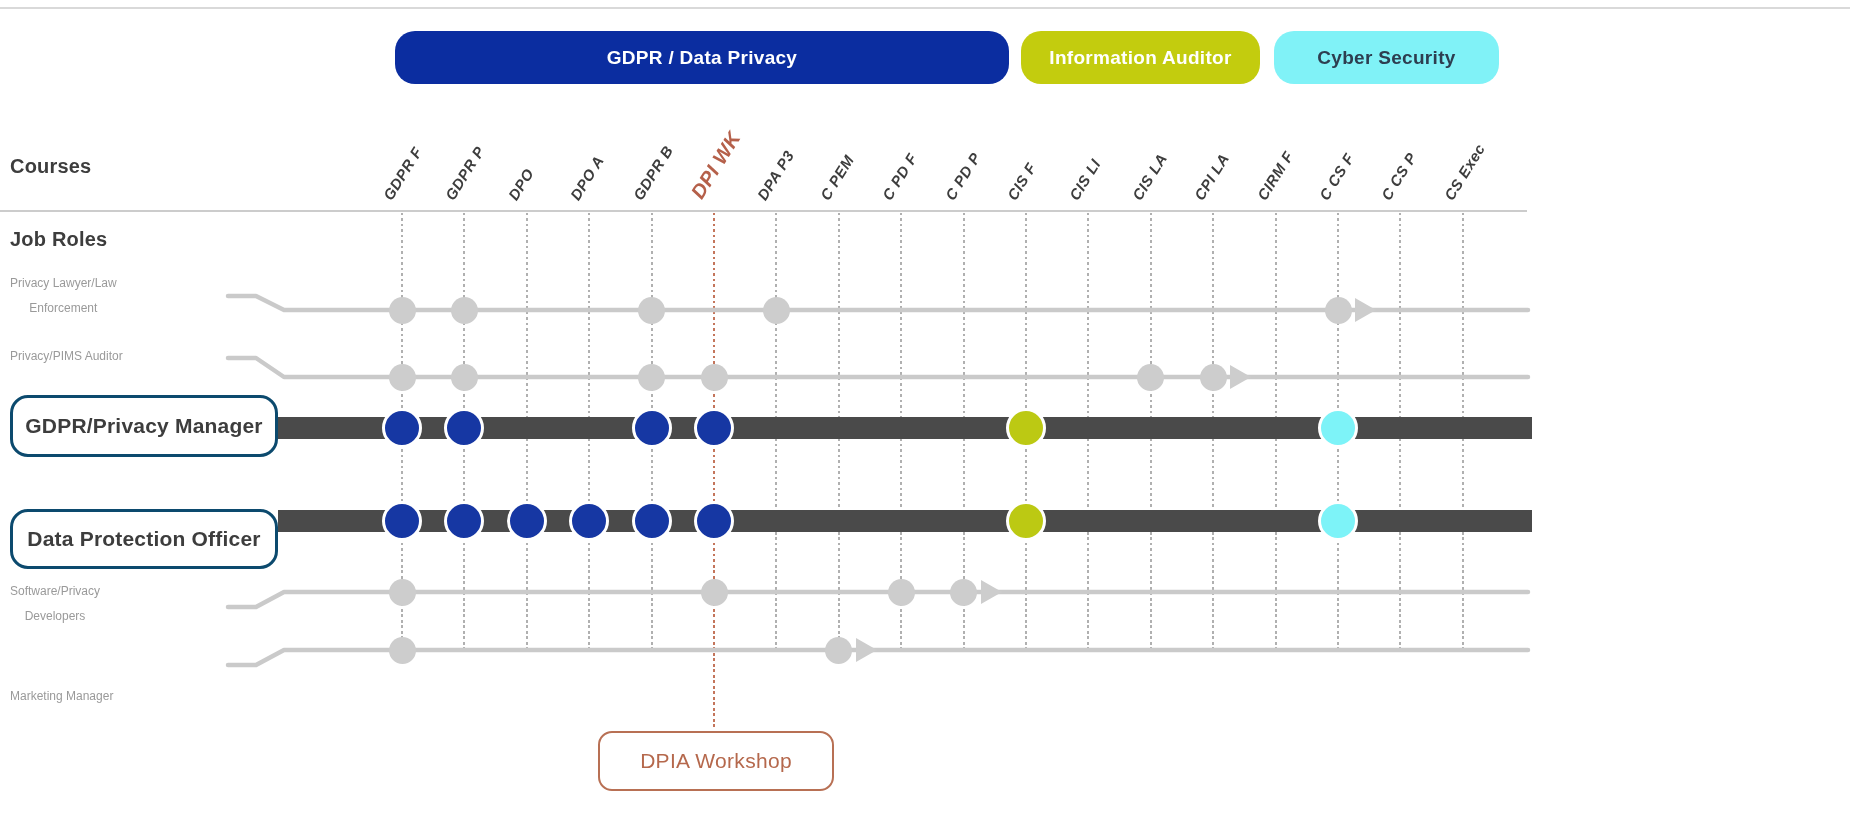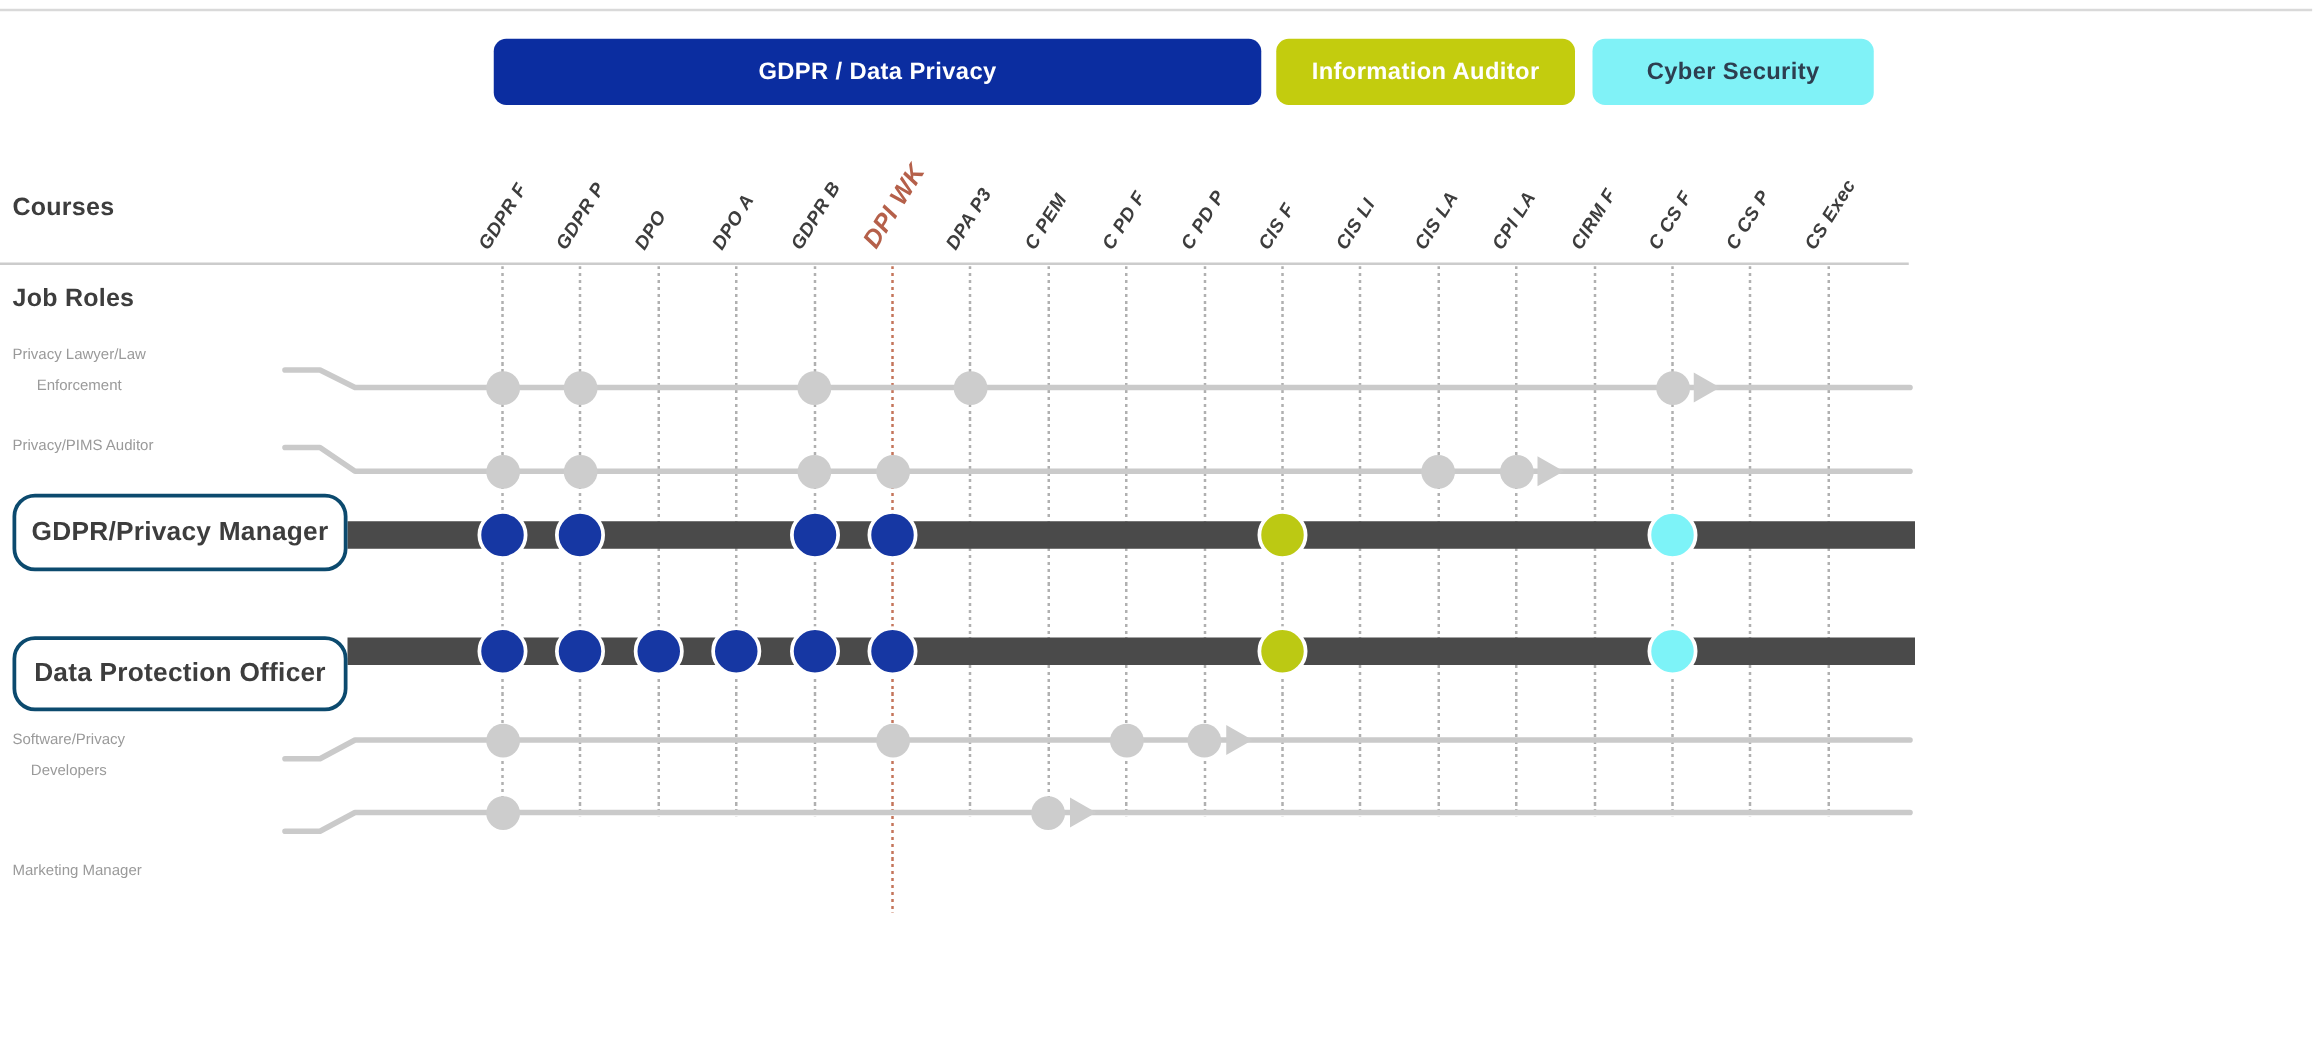--- a/index.html
+++ b/index.html
@@ -3,21 +3,21 @@
 <meta charset="utf-8">
 <style>
   html,body{margin:0;padding:0;background:#ffffff;}
   .canvas{
     position:relative;width:1850px;height:830px;background:#fff;overflow:hidden;
     font-family:"Liberation Sans",sans-serif;
   }
   .top-line{position:absolute;left:0;top:7px;width:1850px;height:1.5px;background:#d9d9d9;}
   .separator{position:absolute;left:0;top:210px;width:1527px;height:1.5px;background:#cccccc;}
   .banner{
-    position:absolute;top:31px;height:53px;border-radius:10px;
+    position:absolute;top:31px;height:53px;border-radius:20px;
     display:flex;align-items:center;justify-content:center;
     font-weight:bold;font-size:19px;letter-spacing:.3px;
   }
   .heading{position:absolute;left:10px;font-weight:bold;font-size:20px;color:#3d3d3d;letter-spacing:.2px;}
   .colline{position:absolute;width:2px;}
   .collabel{
     position:absolute;transform-origin:left bottom;transform:rotate(-58deg);
     white-space:nowrap;font-style:italic;font-weight:bold;font-size:15px;
     color:#3d3d3d;letter-spacing:.4px;
   }
@@ -163,13 +163,16 @@
       </div>
       <div>
         <div class="rolelabel" style="left: 10px; top: 684px; color: rgb(154, 154, 154);">
           <div>Marketing Manager</div>
         </div>
         <div class="dot small" style="left: 388.5px; top: 636.5px; background: rgb(205, 205, 205);"></div>
         <div class="dot small" style="left: 825.3px; top: 636.5px; background: rgb(205, 205, 205);"></div>
         <div class="arrow" style="left: 855.8px; top: 638px;"></div>
       </div>
     </div>
+  <div class="workshop">
+    <span>DPIA Workshop</span>
+  </div>
 </div>
 
 </body></html>

